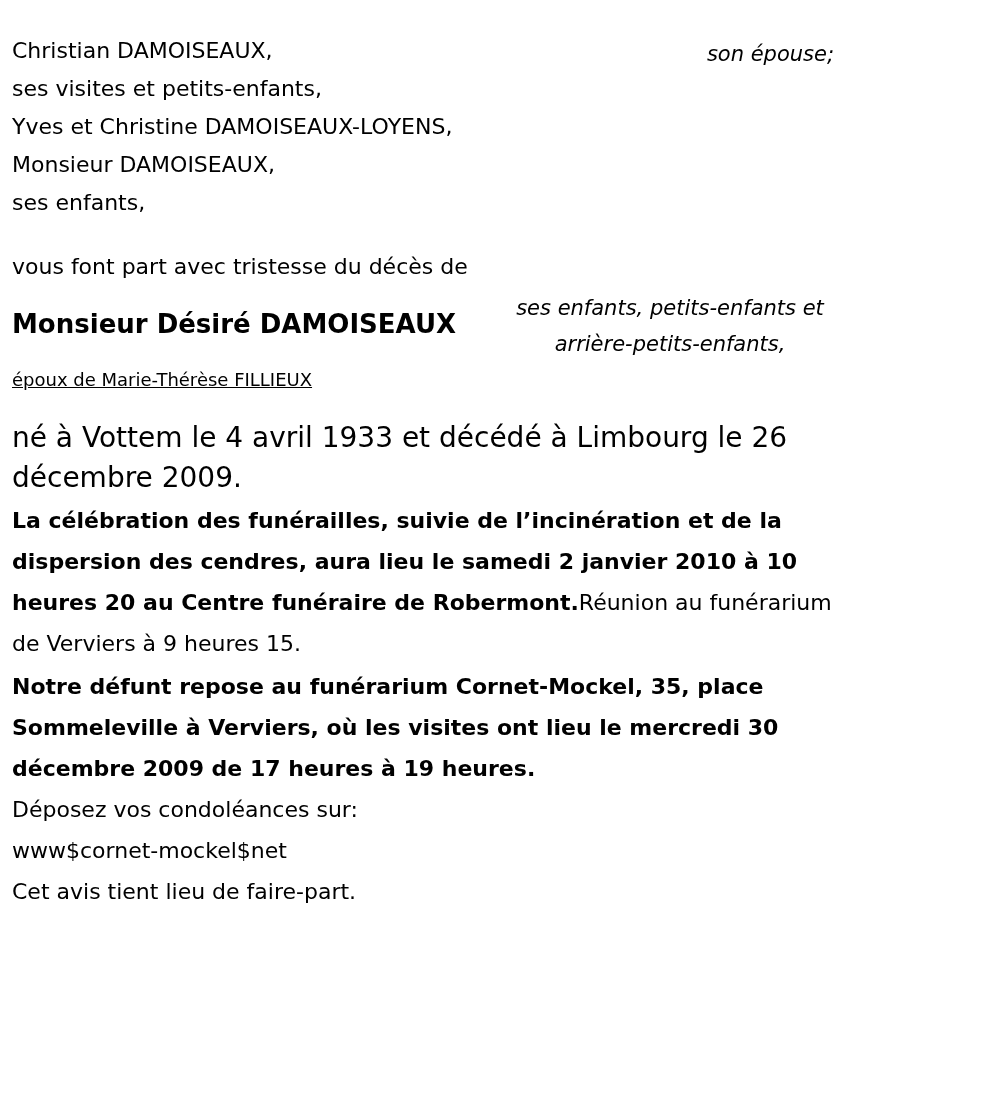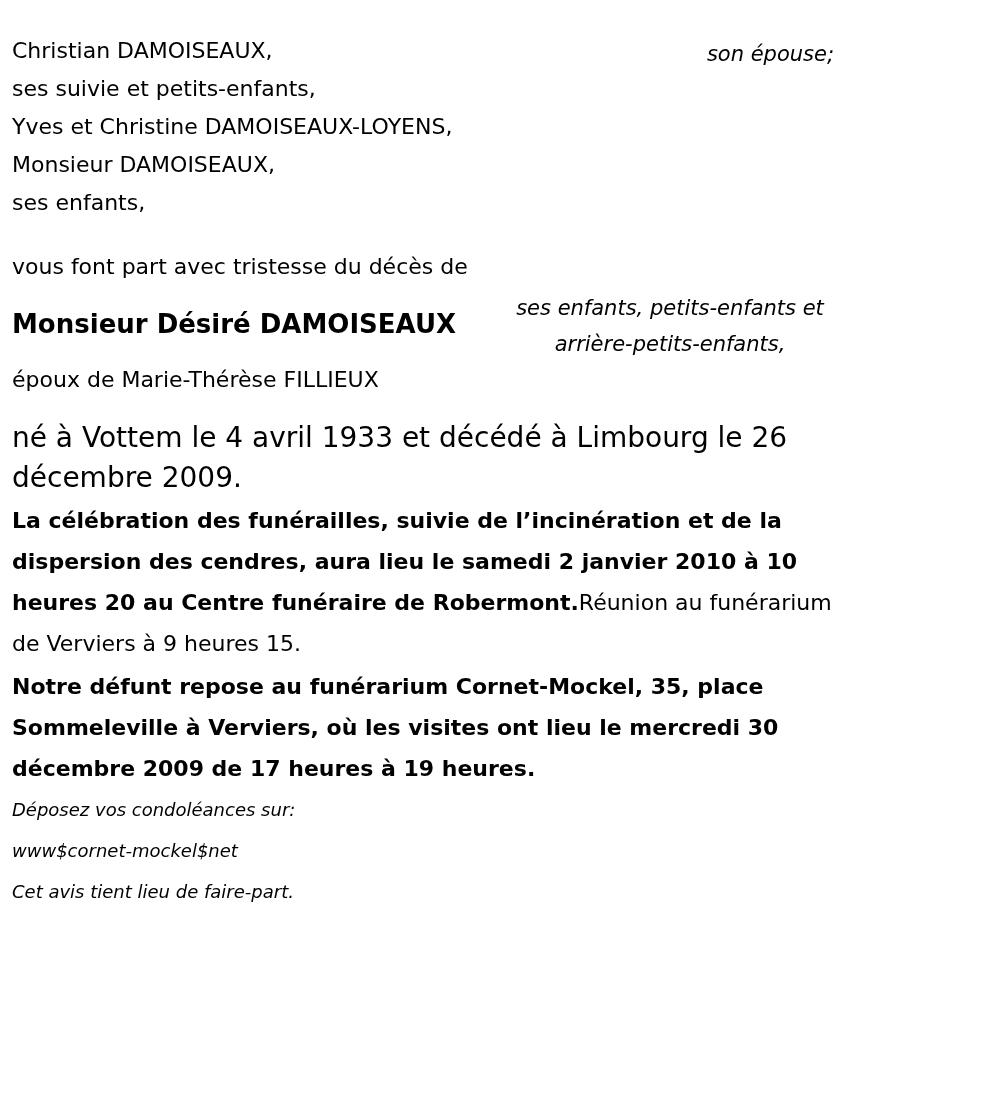--- a/index.html
+++ b/index.html
@@ -48,54 +48,54 @@
   }
 
   .deceased-name {
     font-size: 26px;
     font-weight: bold;
     line-height: 44px;
     margin-top: 16px;
     margin-bottom: 14px;
   }
   .spouse-of {
-    font-size: 22px;
+    font-size: 18px;
     line-height: 40px;
     margin-bottom: 18px;
+    text-decoration: underline;
   }
   .birth-death {
     font-size: 28px;
     line-height: 40px;
   }
   .para {
     font-size: 22px;
     line-height: 41px;
     margin: 0;
   }
   .bold { font-weight: bold; }
   .para-block { margin-top: 2px; }
   .tail-line {
-    font-size: 18px;
+    font-size: 22px;
     line-height: 41px;
-    font-style: italic;
   }
 </style>
 </head>
 <body>
 
 <div class="notice">
 
   <div class="relation rel-spouse">son épouse;</div>
 
   <div class="relation rel-children">ses enfants, petits-enfants et arrière-petits-enfants,</div>
 
   <div class="family-block">
     <div class="spacer-sm"></div>
     <div class="line">Christian DAMOISEAUX,</div>
-    <div class="line">ses suivie et petits-enfants,</div>
+    <div class="line">ses visites et petits-enfants,</div>
     <div class="line">Yves et Christine DAMOISEAUX-LOYENS,</div>
     <div class="line">Monsieur DAMOISEAUX,</div>
     <div class="line">ses enfants,</div>
   </div>
 
   <div class="spacer-md"></div>
 
   <div class="line">vous font part avec tristesse du décès de</div>
 
   <div class="deceased-name">Monsieur Désiré DAMOISEAUX</div>

